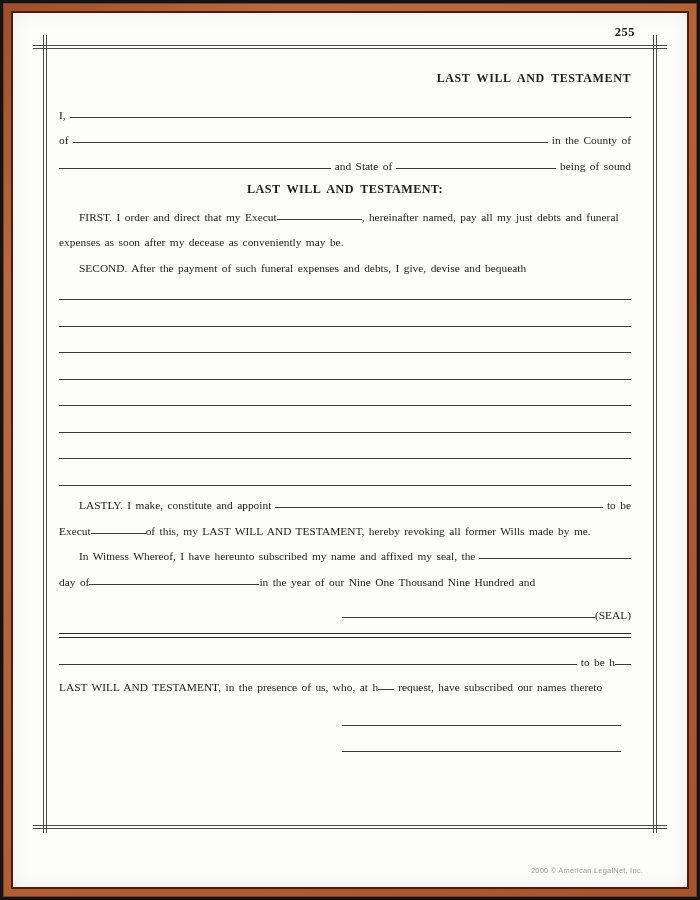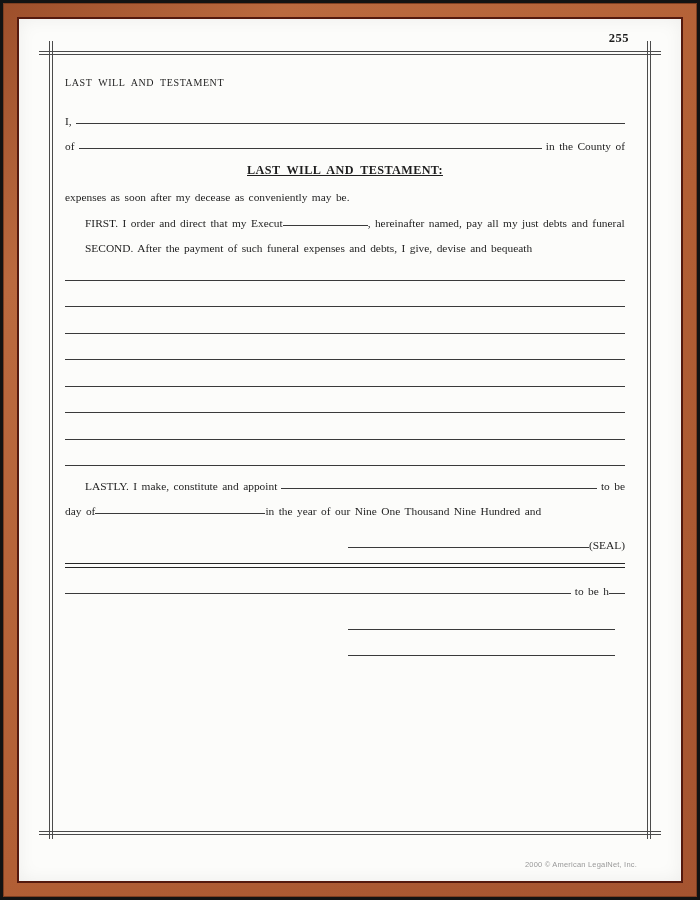--- a/index.html
+++ b/index.html
@@ -4,21 +4,21 @@
 <style>
   html,body { margin:0; padding:0; }
   body {
     width:700px; height:900px; position:relative;
     font-family:"Liberation Serif", serif;
     background:#131313;
   }
   
   .frame-black { position:absolute; inset:0; background:#131313; padding:3px; box-sizing:border-box; }
   .frame-orange {
-    height:100%; box-sizing:border-box; padding:14px;
+    height:100%; box-sizing:border-box; padding:8px;
     background:linear-gradient(135deg,#9d4f2b 0%,#bb6a3f 18%,#b25f35 55%,#a55430 100%);
     box-shadow: inset 0 0 0 1px #7e3f21;
   }
   .page {
     height:100%; box-sizing:border-box; position:relative;
     background:#fcfcfa;
     border:2px solid #54190e;
     box-shadow: inset 0 0 18px rgba(0,0,0,0.06);
   }
   
@@ -38,29 +38,29 @@
     position:absolute; bottom:12px; right:44px;
     font-family:"Liberation Sans", sans-serif;
     font-size:7.5px; color:#999; letter-spacing:0.2px;
   }
   
   .content {
     position:absolute; left:46px; right:56px; top:58px;
     color:#1e1e1e; font-size:11.4px; overflow:hidden;
   }
   .title-row {
-    height:24px; text-align:left; font-weight:normal;
-    font-size:10px; letter-spacing:0.6px; word-spacing:3px;
+    height:24px; text-align:right; font-weight:bold;
+    font-size:12px; letter-spacing:0.6px; word-spacing:3px;
   }
   .row {
     display:flex; align-items:flex-end; height:25.5px;
     word-spacing:1.6px; white-space:nowrap;
   }
   .row span { flex-shrink:0; }
-  .center-row { justify-content:center; font-weight:bold; font-size:12.2px; letter-spacing:0.4px; word-spacing:3px;text-decoration:underline; }
+  .center-row { justify-content:center; font-weight:bold; font-size:12.2px; letter-spacing:0.4px; word-spacing:3px; }
   .indent span:first-child { margin-left:20px; }
   .blank {
     border-bottom:1.3px solid #3a3a3a; margin-bottom:3px;
     align-self:flex-end;
   }
   .grow  { flex:1 1 auto; min-width:14px; }
   .w85   { width:85px;  flex-shrink:1; min-width:30px; }
   .w55   { width:55px;  flex-shrink:1; min-width:22px; }
   .w170  { width:170px; flex-shrink:1; min-width:60px; }
   .w16   { width:16px; }
@@ -104,36 +104,42 @@
           <span>I,</span>
           <span class="blank grow gap-l"></span>
         </div>
 
         <div class="row">
           <span>of</span>
           <span class="blank grow gap-l gap-r"></span>
           <span>in the County of</span>
         </div>
 
+        <div class="row">
+          <span class="blank gap-r" style="flex:1.7 1 auto;"></span>
+          <span>and State of</span>
+          <span class="blank grow gap-l gap-r"></span>
+          <span>being of sound</span>
+        </div>
 
 
         <div class="row center-row">
           <span>LAST WILL AND TESTAMENT:</span>
-        </div>
-
-        <div class="row">
-          <span>expenses as soon after my decease as conveniently may be.</span>
         </div>
 
         <div class="row indent">
           <span>FIRST. I order and direct that my Execut</span>
           <span class="blank w85"></span>
           <span>, hereinafter named, pay all my just debts and funeral</span>
         </div>
 
+        <div class="row">
+          <span>expenses as soon after my decease as conveniently may be.</span>
+        </div>
+
         <div class="row indent">
           <span>SECOND. After the payment of such funeral expenses and debts, I give, devise and bequeath</span>
         </div>
 
         <div>
             <div class="ruled-row"></div>
             <div class="ruled-row"></div>
             <div class="ruled-row"></div>
             <div class="ruled-row"></div>
             <div class="ruled-row"></div>
@@ -141,21 +147,30 @@
             <div class="ruled-row"></div>
             <div class="ruled-row"></div>
           </div>
 
         <div class="row indent">
           <span>LASTLY. I make, constitute and appoint</span>
           <span class="blank grow gap-l gap-r"></span>
           <span>to be</span>
         </div>
 
-
+        <div class="row">
+          <span>Execut</span>
+          <span class="blank w55"></span>
+          <span>of this, my LAST WILL AND TESTAMENT, hereby revoking all former Wills made by me.</span>
+        </div>
+
+        <div class="row indent">
+          <span>In Witness Whereof, I have hereunto subscribed my name and affixed my seal, the</span>
+          <span class="blank grow gap-l"></span>
+        </div>
 
         <div class="row">
           <span>day of</span>
           <span class="blank w170"></span>
           <span>in the year of our Nine One Thousand Nine Hundred and</span>
         </div>
 
         <div class="row seal-row">
           <span class="spacer"></span>
           <span class="blank grow"></span>
@@ -164,20 +179,25 @@
 
         <div class="divider"></div>
 
 
         <div class="row">
           <span class="blank grow gap-r"></span>
           <span>to be h</span>
           <span class="blank w16"></span>
         </div>
 
+        <div class="row">
+          <span>LAST WILL AND TESTAMENT, in the presence of us, who, at h</span>
+          <span class="blank w16 gap-r"></span>
+          <span>request, have subscribed our names thereto</span>
+        </div>
 
 
         <div class="wlines">
             <div class="wline"></div>
             <div class="wline"></div>
           </div>
 
       </div>
 
       <div class="footer-credit">2000 © American LegalNet, Inc.</div>

